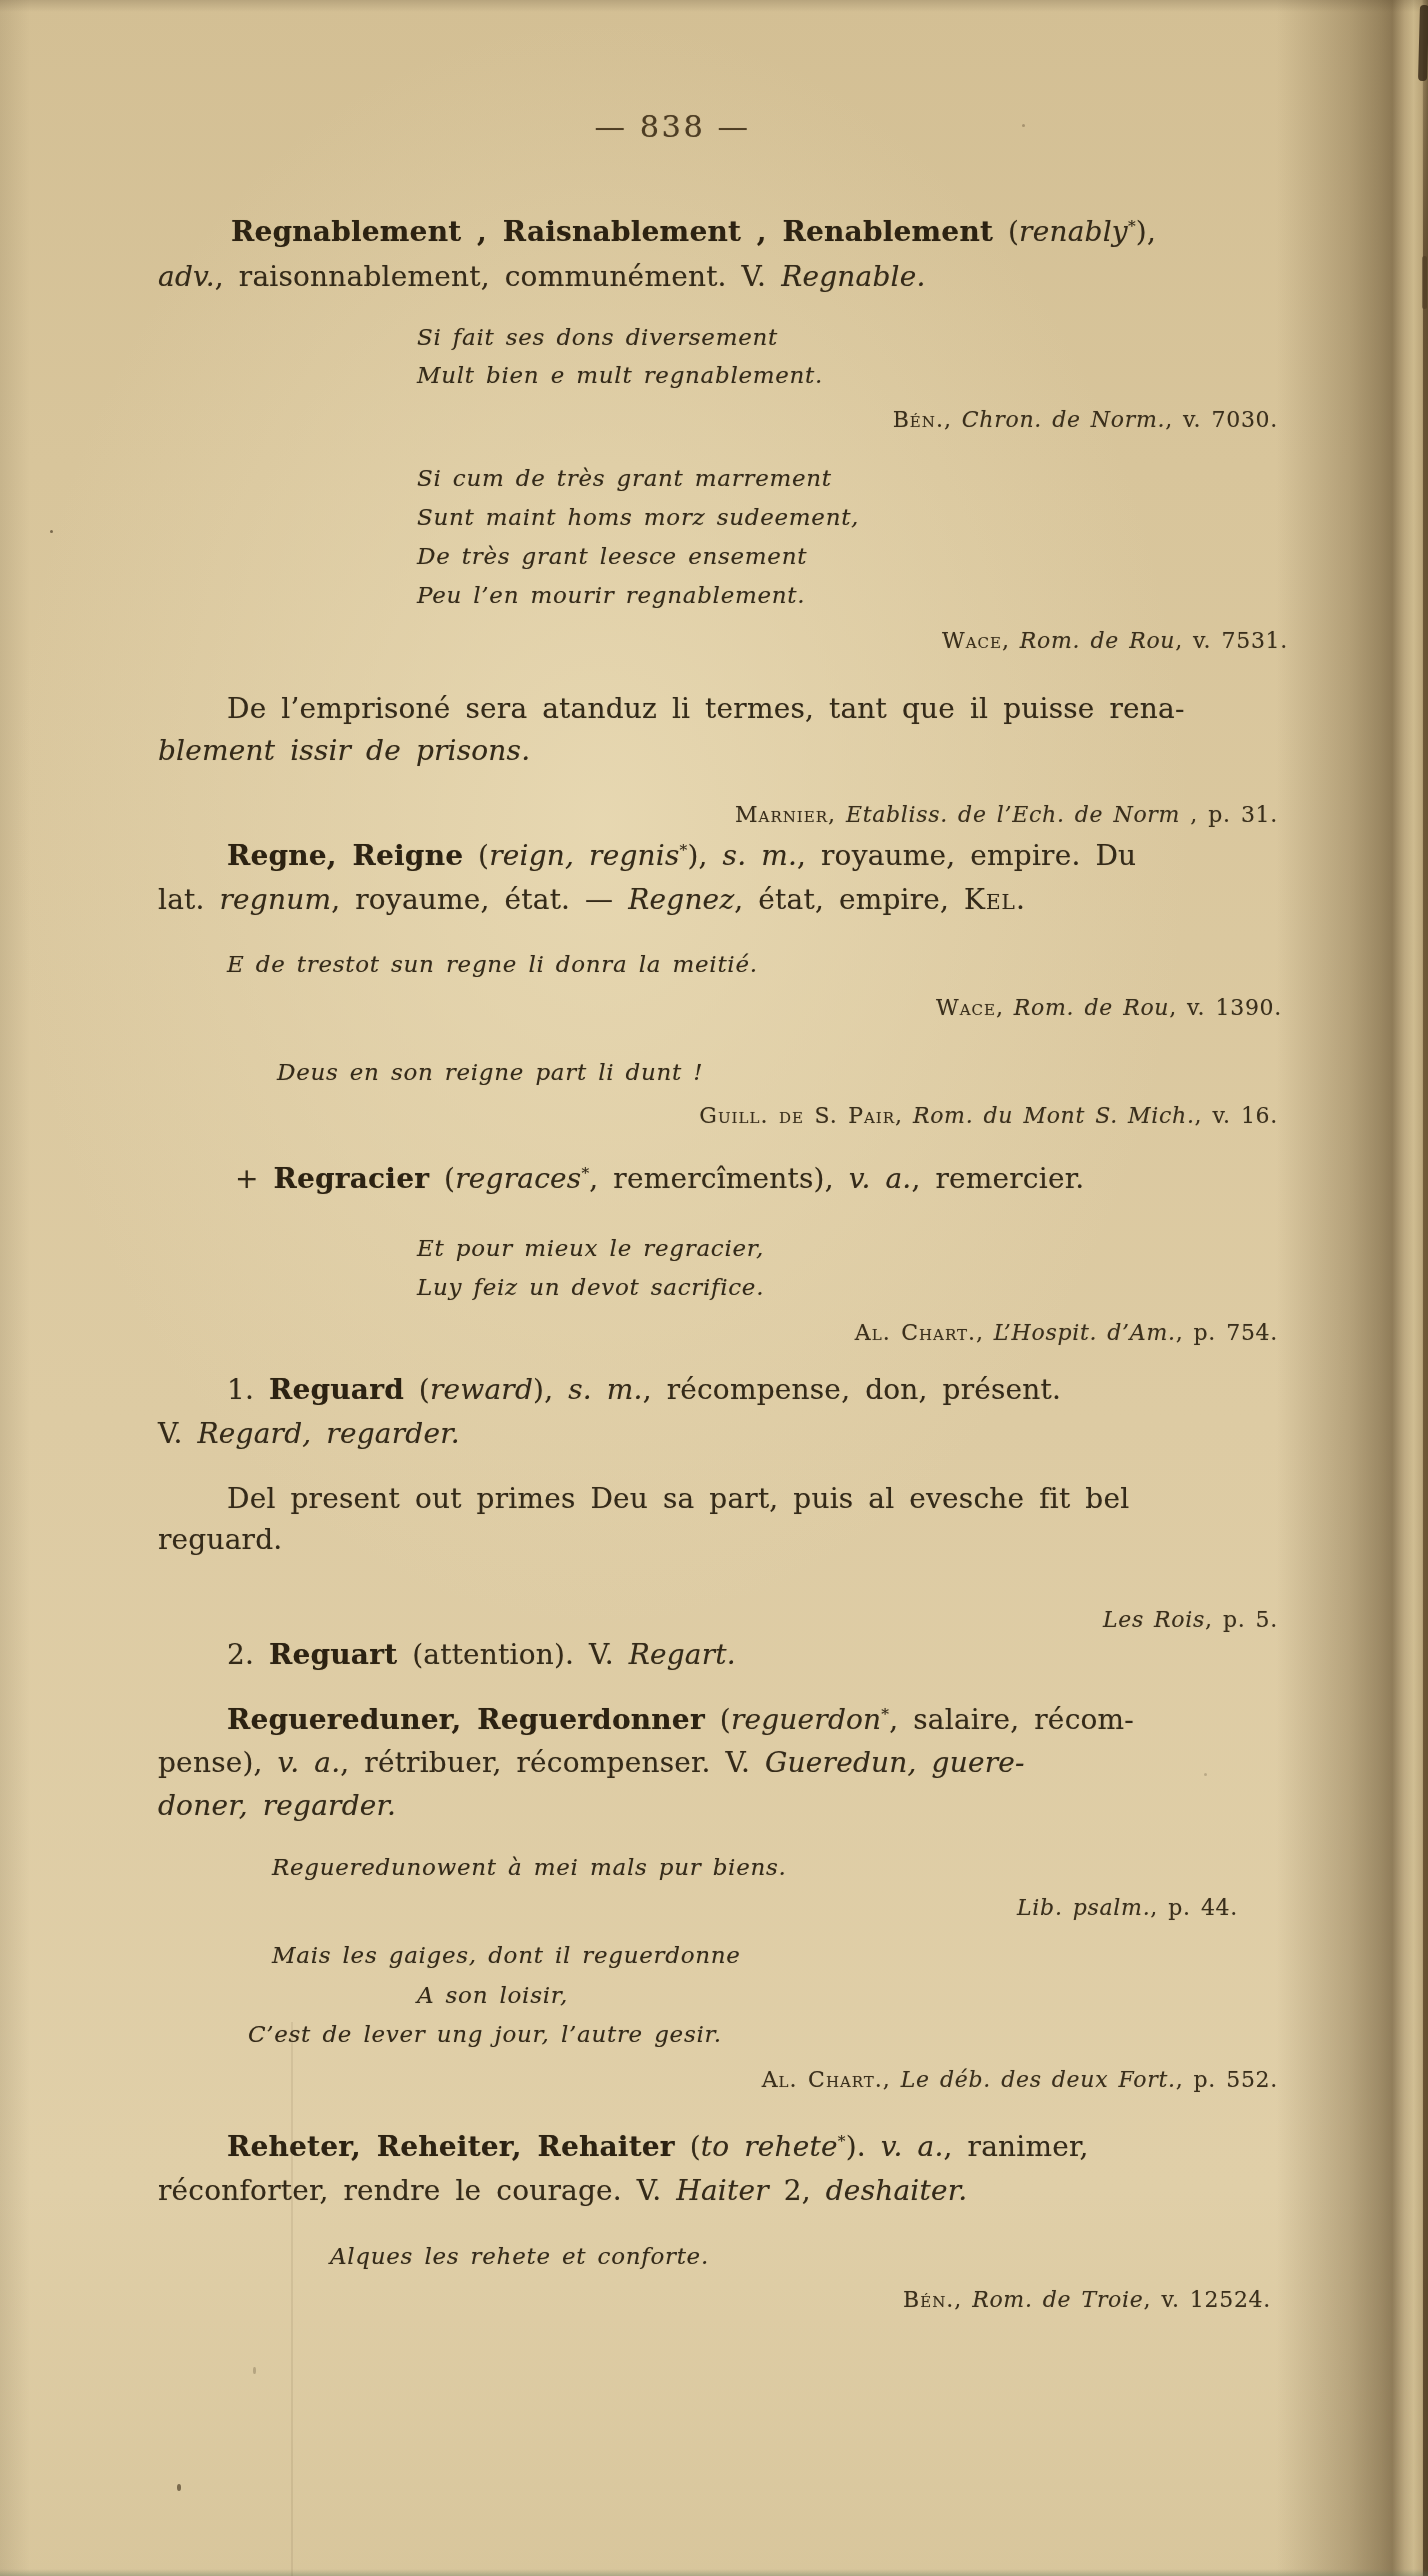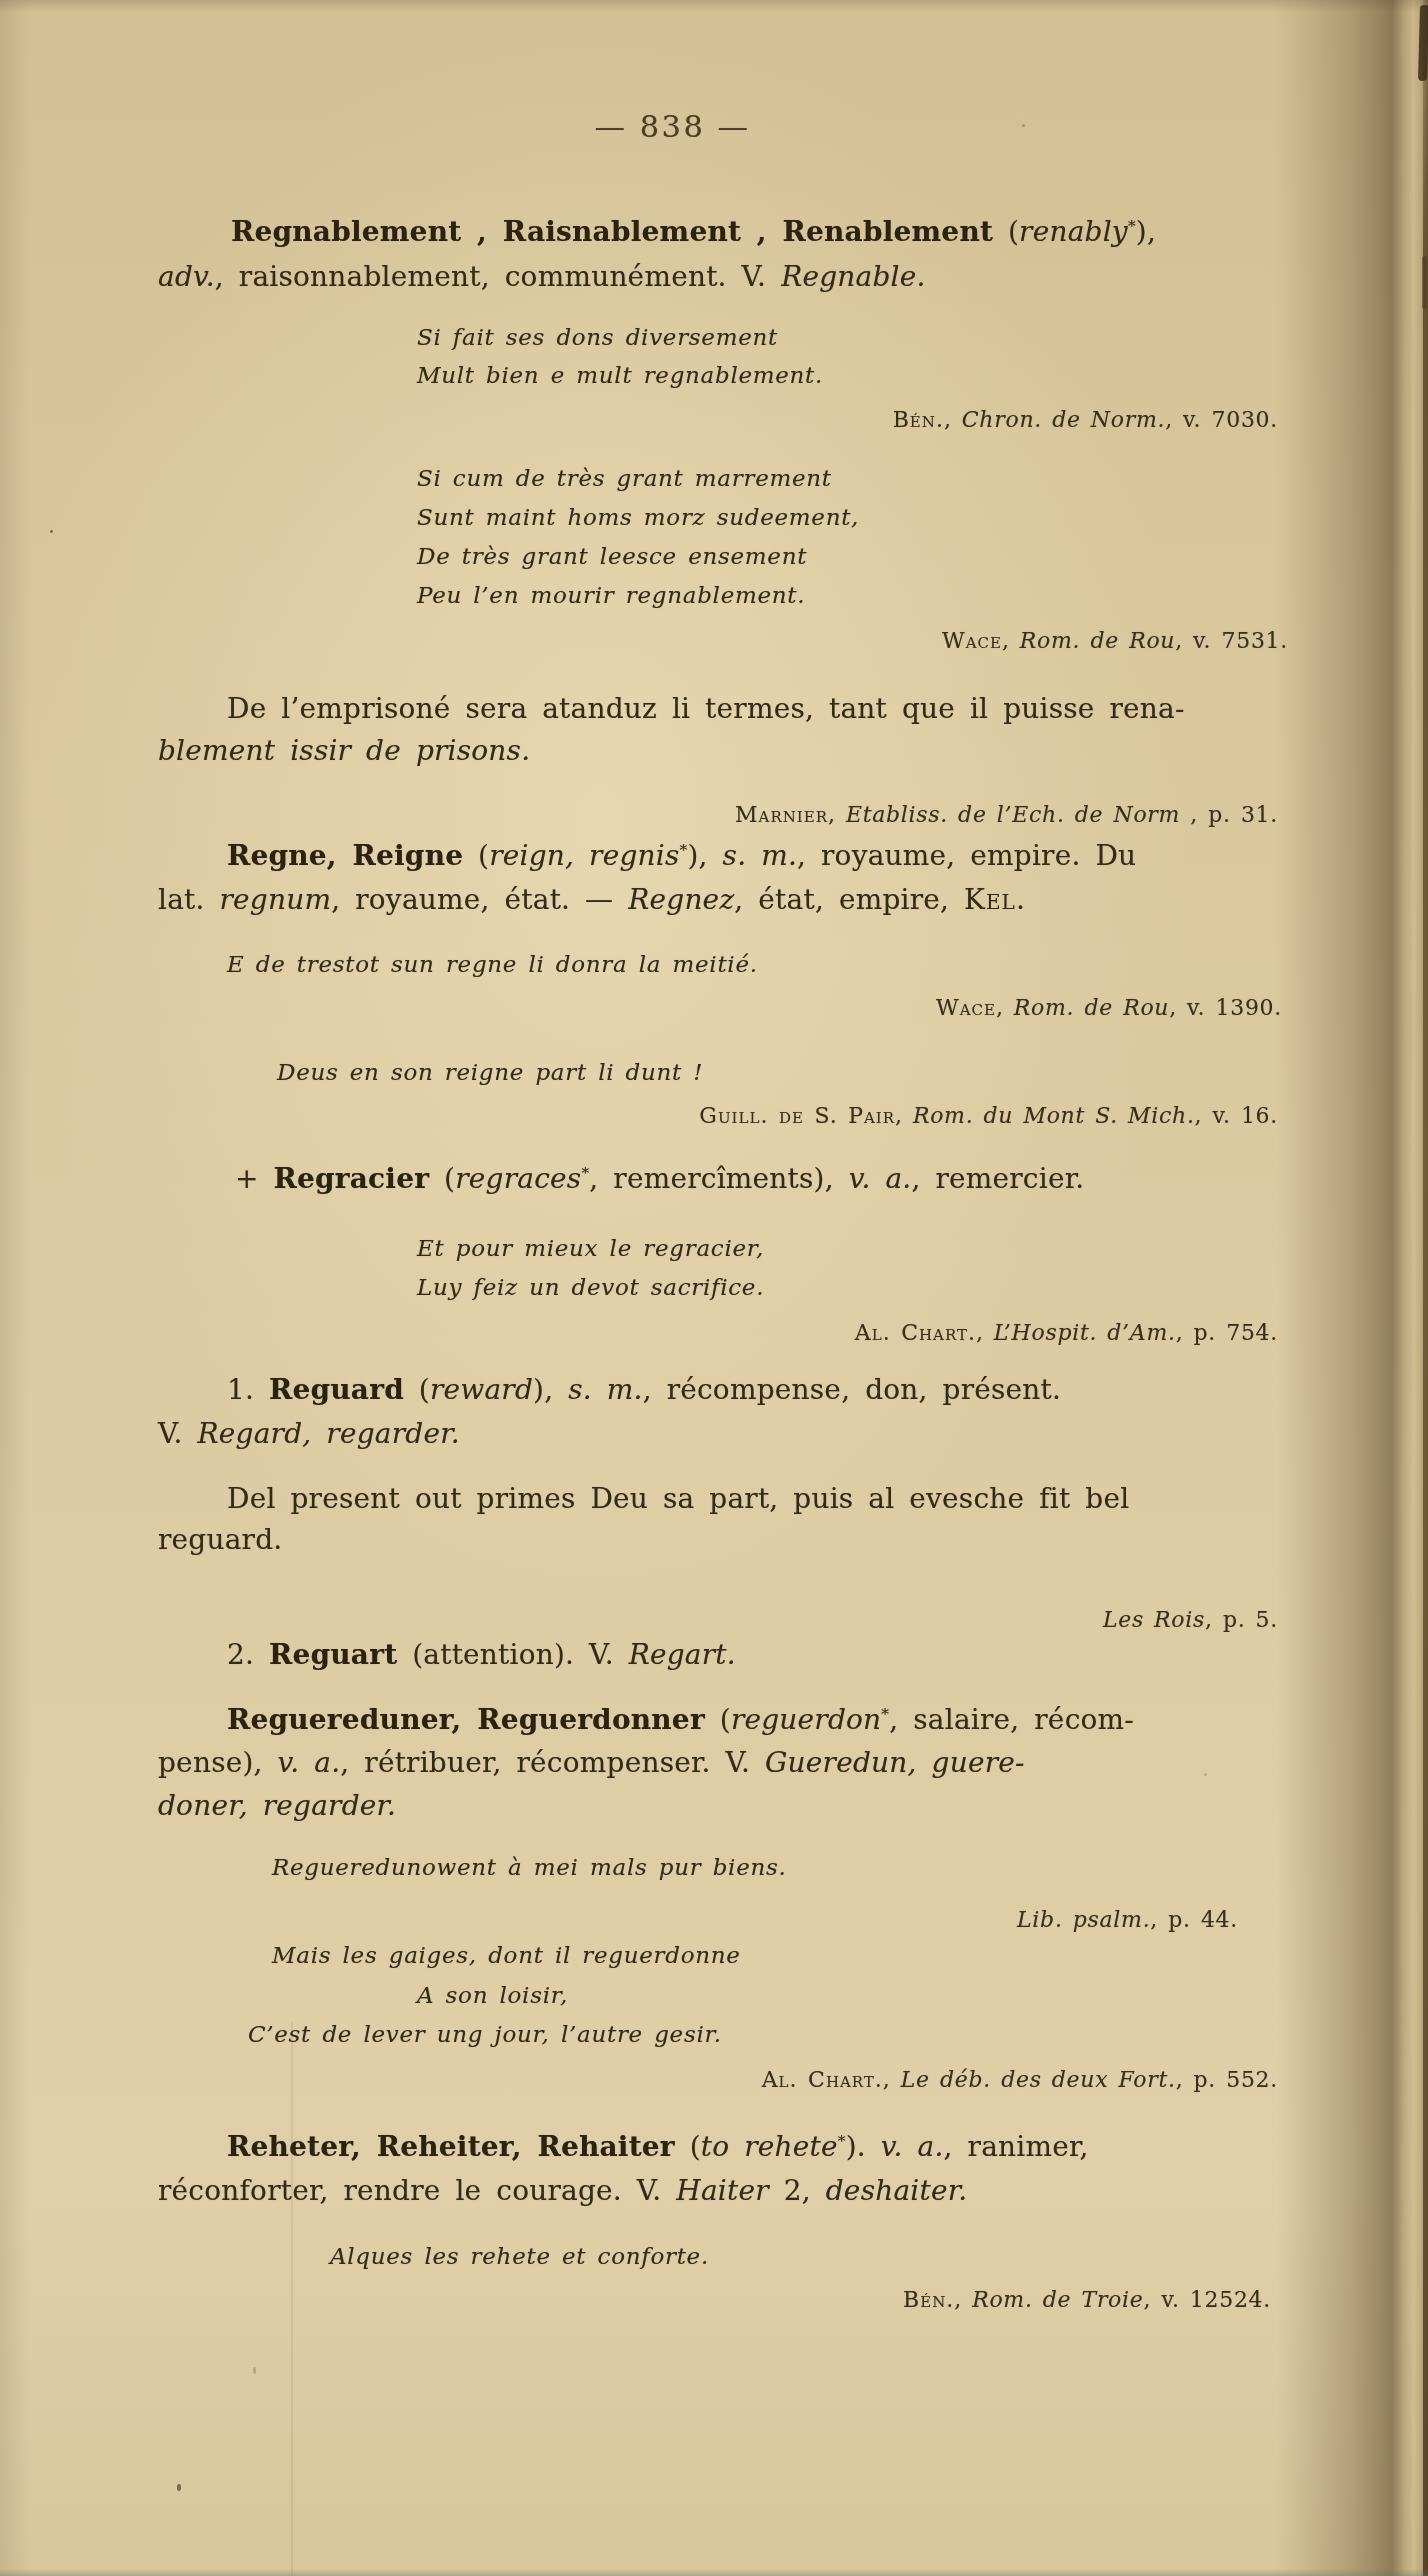--- a/index.html
+++ b/index.html
@@ -121,21 +121,21 @@
       <div class="line entry" style="top: 1374px; left: 227px;"><span>1. </span><span class="seg-b">Reguard</span><span> (</span><span class="seg-i">reward</span><span>), </span><span class="seg-i">s. m.</span><span>, récompense, don, présent.</span></div>
       <div class="line entry" style="top: 1418px; left: 158px;"><span>V. </span><span class="seg-i">Regard, regarder.</span></div>
       <div class="line entry" style="top: 1483px; left: 227px;"><span>Del present out primes Deu sa part, puis al evesche fit bel</span></div>
       <div class="line entry" style="top: 1524px; left: 158px;"><span>reguard.</span></div>
       <div class="line cite" style="top: 1581px; right: 151px; text-align: left; margin-top: 27px;"><span class="seg-i">Les Rois</span><span>, p. 5.</span></div>
       <div class="line entry" style="top: 1639px; left: 227px;"><span>2. </span><span class="seg-b">Reguart</span><span> (attention). V. </span><span class="seg-i">Regart.</span></div>
       <div class="line entry" style="top: 1704px; left: 227px;"><span class="seg-b">Reguereduner, Reguerdonner</span><span> (</span><span class="seg-i">reguerdon</span><span class="seg-sup">*</span><span>, salaire, récom-</span></div>
       <div class="line entry" style="top: 1747px; left: 158px;"><span>pense), </span><span class="seg-i">v. a.</span><span>, rétribuer, récompenser. V. </span><span class="seg-i">Gueredun, guere-</span></div>
       <div class="line entry" style="top: 1790px; left: 158px;"><span class="seg-i">doner, regarder.</span></div>
       <div class="line quote" style="top: 1855px; left: 272px;"><span>Regueredunowent à mei mals pur biens.</span></div>
-      <div class="line cite" style="top: 1896px; right: 191px; text-align: right; margin-top: 12px;"><span class="seg-i">Lib. psalm.</span><span>, p. 44.</span></div>
+      <div class="line cite" style="top: 1896px; right: 191px; text-align: right;"><span class="seg-i">Lib. psalm.</span><span>, p. 44.</span></div>
       <div class="line quote" style="top: 1943px; left: 272px;"><span>Mais les gaiges, dont il reguerdonne</span></div>
       <div class="line quote" style="top: 1983px; left: 417px;"><span>A son loisir,</span></div>
       <div class="line quote" style="top: 2022px; left: 248px;"><span>C’est de lever ung jour, l’autre gesir.</span></div>
       <div class="line cite" style="top: 2068px; right: 151px; text-align: right;"><span class="seg-sc">Al. Chart.</span><span>, </span><span class="seg-i">Le déb. des deux Fort.</span><span>, p. 552.</span></div>
       <div class="line entry" style="top: 2131px; left: 227px;"><span class="seg-b">Reheter, Reheiter, Rehaiter</span><span> (</span><span class="seg-i">to rehete</span><span class="seg-sup">*</span><span>). </span><span class="seg-i">v. a.</span><span>, ranimer,</span></div>
       <div class="line entry" style="top: 2175px; left: 158px;"><span>réconforter, rendre le courage. V. </span><span class="seg-i">Haiter</span><span> 2, </span><span class="seg-i">deshaiter.</span></div>
       <div class="line quote" style="top: 2244px; left: 330px;"><span>Alques les rehete et conforte.</span></div>
       <div class="line cite" style="top: 2288px; right: 158px; text-align: right;"><span class="seg-sc">Bén.</span><span>, </span><span class="seg-i">Rom. de Troie</span><span>, v. 12524.</span></div>
     </div>
 

